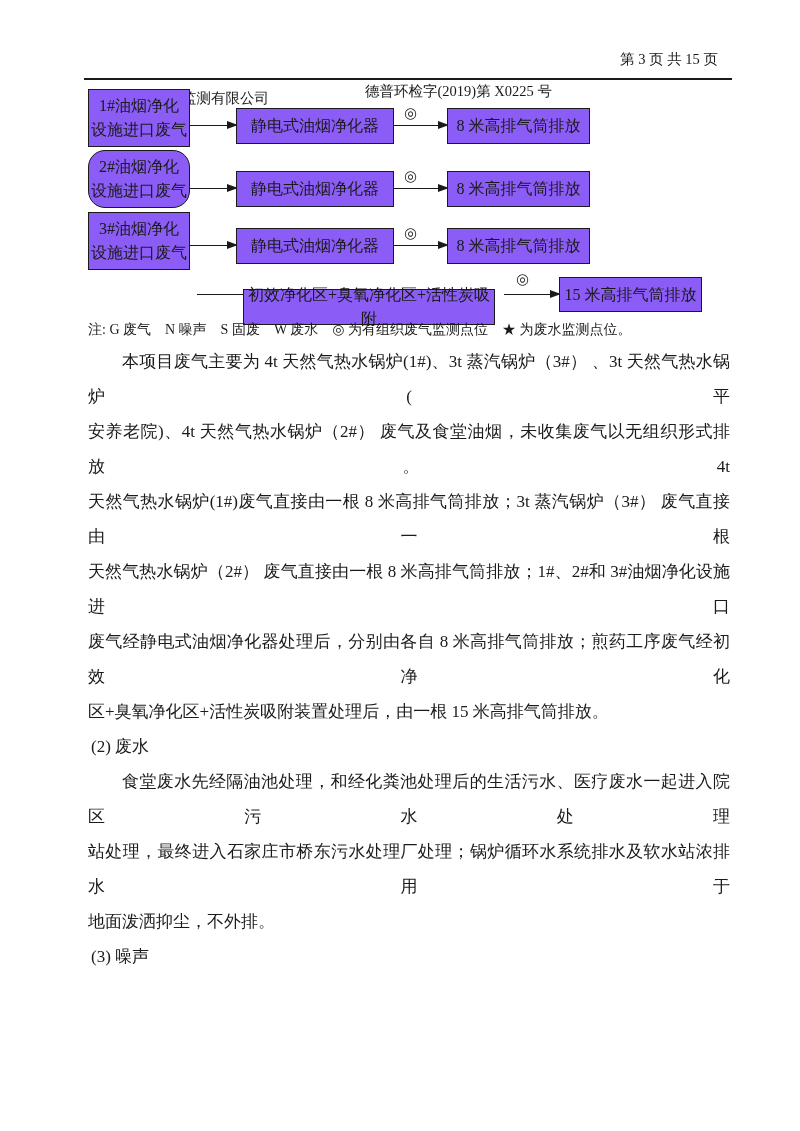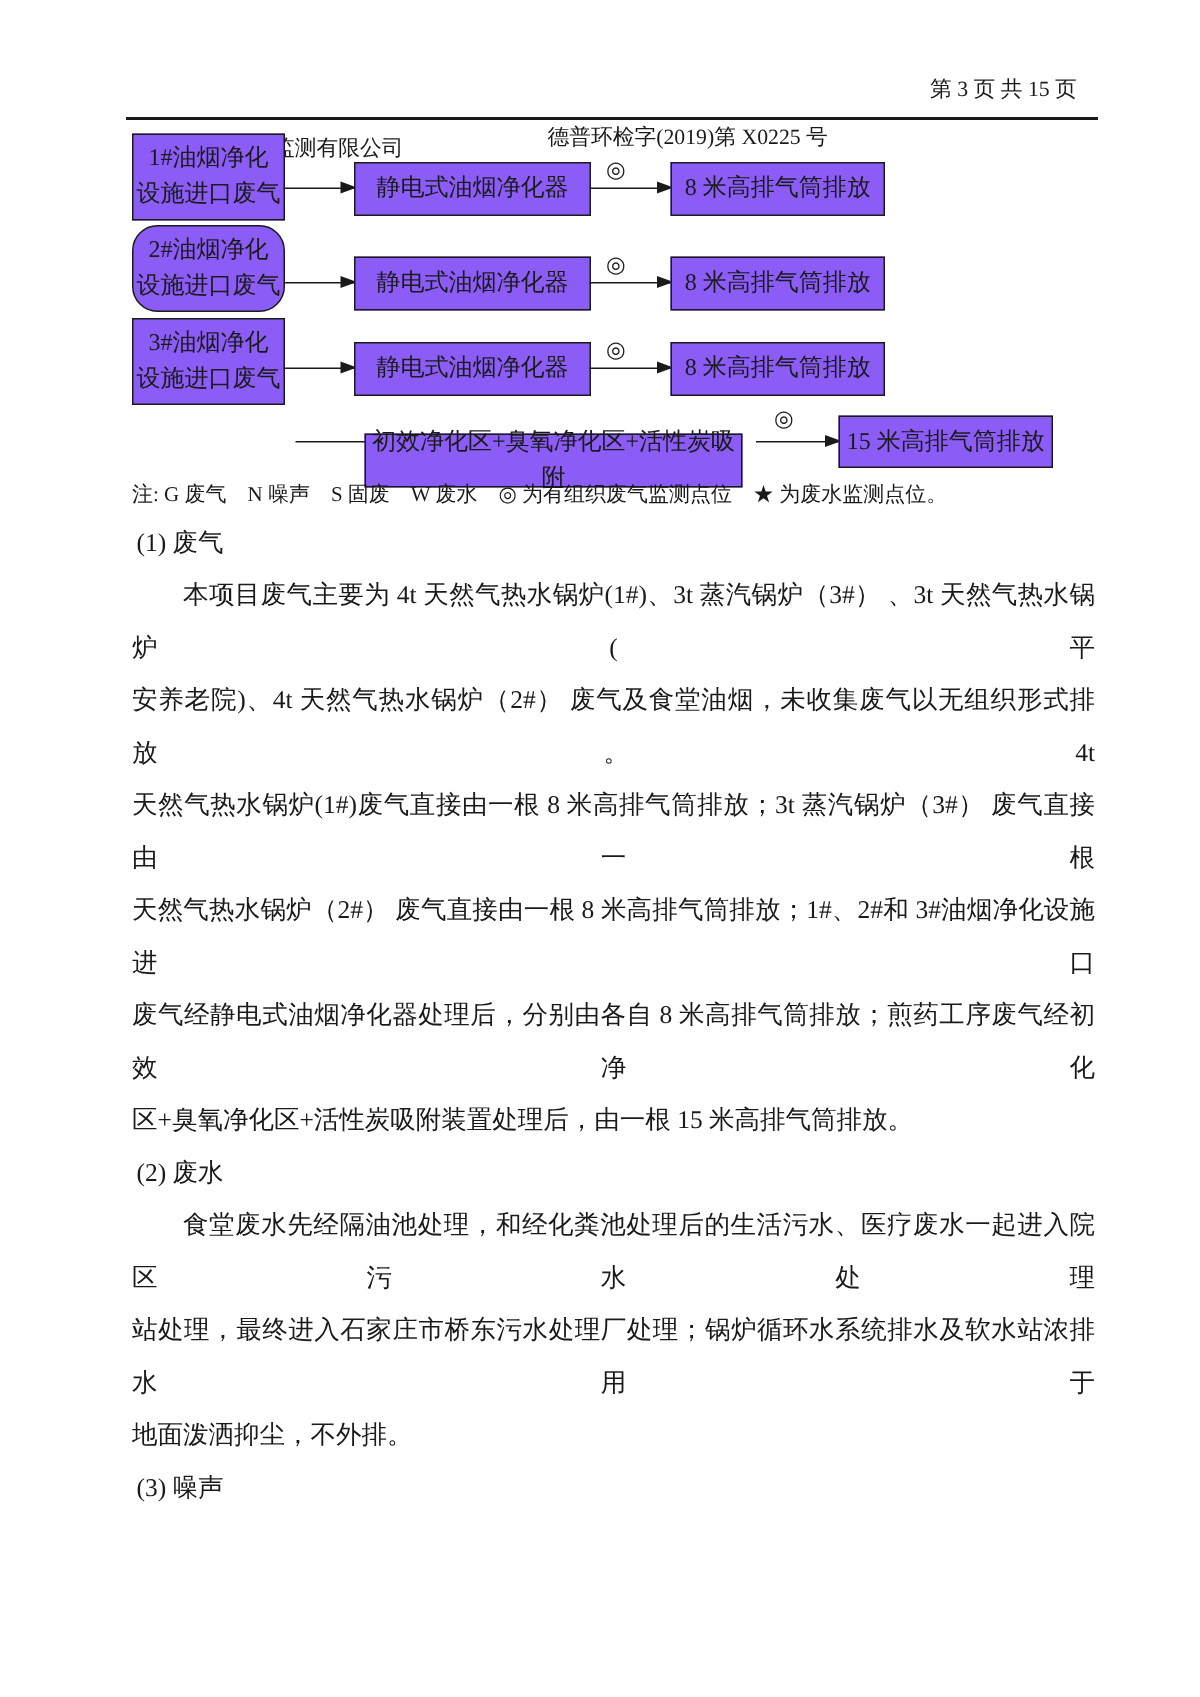--- a/index.html
+++ b/index.html
@@ -71,21 +71,20 @@
 
   <div class="fc-arrow" style="left:197px;top:294px;width:56px;"></div>
   <div class="fc-box" style="left:243px;top:277px;width:250px;height:34px;margin-top:12px;">初效净化区+臭氧净化区+活性炭吸附</div>
   <span class="fc-monitor" style="left:516px;top:272px;">◎</span>
   <div class="fc-arrow" style="left:504px;top:294px;width:55px;"></div>
   <div class="fc-box" style="left:559px;top:277px;width:141px;height:33px;">15 米高排气筒排放</div>
 
   <div class="fc-legend">注: G 废气    N 噪声    S 固废    W 废水    ◎ 为有组织废气监测点位    ★ 为废水监测点位。</div>
 
   <div class="body-text">
-    <div class="heading">(1) 废气</div>
     <div class="para">
         <div class="pline">本项目废气主要为 4t 天然气热水锅炉(1#)、3t 蒸汽锅炉（3#） 、3t 天然气热水锅炉(平</div>
         <div class="pline">安养老院)、4t 天然气热水锅炉（2#） 废气及食堂油烟，未收集废气以无组织形式排放。4t</div>
         <div class="pline">天然气热水锅炉(1#)废气直接由一根 8 米高排气筒排放；3t 蒸汽锅炉（3#） 废气直接由一根</div>
         <div class="pline">天然气热水锅炉（2#） 废气直接由一根 8 米高排气筒排放；1#、2#和 3#油烟净化设施进口</div>
         <div class="pline">废气经静电式油烟净化器处理后，分别由各自 8 米高排气筒排放；煎药工序废气经初效净化</div>
         <div class="pline">区+臭氧净化区+活性炭吸附装置处理后，由一根 15 米高排气筒排放。</div>
       </div>
     <div class="heading">(2) 废水</div>
     <div class="para">

